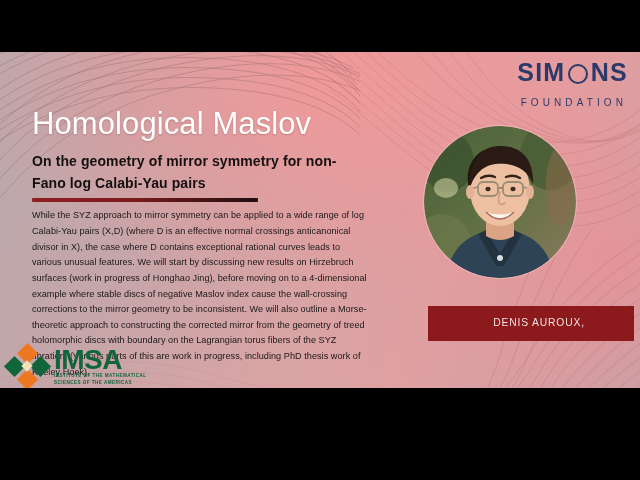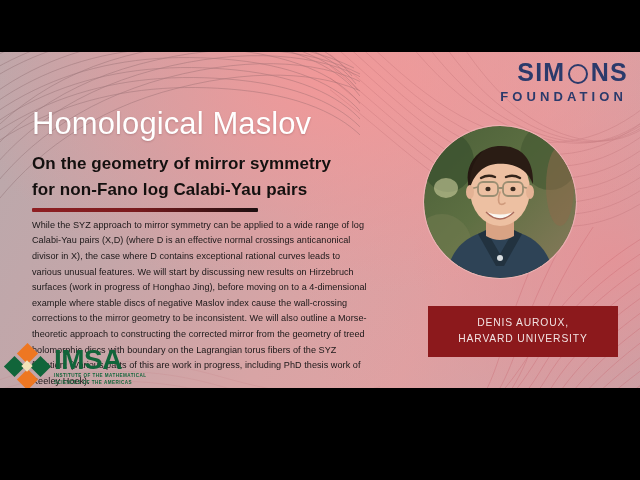--- a/index.html
+++ b/index.html
@@ -58,44 +58,44 @@
   }
   #simons-o {
     display: inline-block;
     width: 16px; height: 16px;
     border: 2.6px solid #2b3a6b;
     border-radius: 50%;
     margin: 0 2.5px 0 3px;
     position: relative; top: 1px;
   }
   #simons-sub {
-    font-size: 13px;
+    font-size: 10px;
     letter-spacing: 4.1px;
     color: #2b3a6b;
-    margin-top: 4px;
+    margin-top: 12px;
     padding-right: 1px;
-    font-weight: bold;
+    font-weight: normal;
   }
 
   
   #title-block {
     position: absolute; left: 32px; top: 54px; width: 350px; z-index: 20;
   }
   .title-line {
     font-size: 31px;
     font-weight: 300;
     line-height: 1.16;
     color: #ffffff;
     letter-spacing: 0.1px;
     text-shadow: 0 1px 2px rgba(90,40,45,0.25);
     white-space: nowrap;
   }
   #subtitle {
     margin-top: 9px;
-    font-size: 17px;
+    font-size: 14px;
     font-weight: bold;
     color: #14100f;
     line-height: 1.55;
     width: 320px;
     letter-spacing: 0.1px;
   }
   #subtitle-rule {
     margin-top: 4px;
     width: 226px; height: 4px;
     background: linear-gradient(90deg, #8f1f22 0%, #7a1a1d 45%, #1d0f10 100%);
@@ -117,21 +117,21 @@
     width: 152px; height: 152px;
     border-radius: 50%;
     overflow: hidden; z-index: 25;
     box-shadow: 0 0 0 1px rgba(255,255,255,0.25);
   }
   #portrait svg { display: block; }
 
   
   #speaker-banner {
     position: absolute; left: 428px; top: 254px;
-    width: 178px; padding: 9px 6px 10px 6px;
+    width: 178px; padding: 9px 6px 10px 22px;
     background: #8c191c;
     color: #f2e2e2;
     text-align: center;
     font-size: 10.3px;
     letter-spacing: 0.85px;
     line-height: 1.55;
     z-index: 30;
   }
 
   
@@ -299,21 +299,20 @@
           <path d="M62,86 q14,14 28,0" stroke="#a96a5c" stroke-width="1.4" fill="none"></path>
 
           <ellipse cx="46" cy="66" rx="4" ry="7" fill="#e3b294"></ellipse>
           <ellipse cx="106" cy="66" rx="4" ry="7" fill="#e3b294"></ellipse>
         </g>
       </svg>
     </div>
 
     <div id="speaker-banner">
       <div>DENIS AUROUX,</div>
-      <div>HARVARD UNIVERSITY</div>
     </div>
 
     <div id="imsa-logo">
       <div id="imsa-diamonds">
         <div class="dia" style="left:0px; top:13px; background:#11653a;"></div>
         <div class="dia" style="left:13px; top:0px; background:#ee7722;"></div>
         <div class="dia" style="left:26px; top:13px; background:#11653a;"></div>
         <div class="dia" style="left:13px; top:26px; background:#ee7722;"></div>
         <div class="dia small" style="left:16px; top:16px; background:#f2e3b8;"></div>
       </div>

